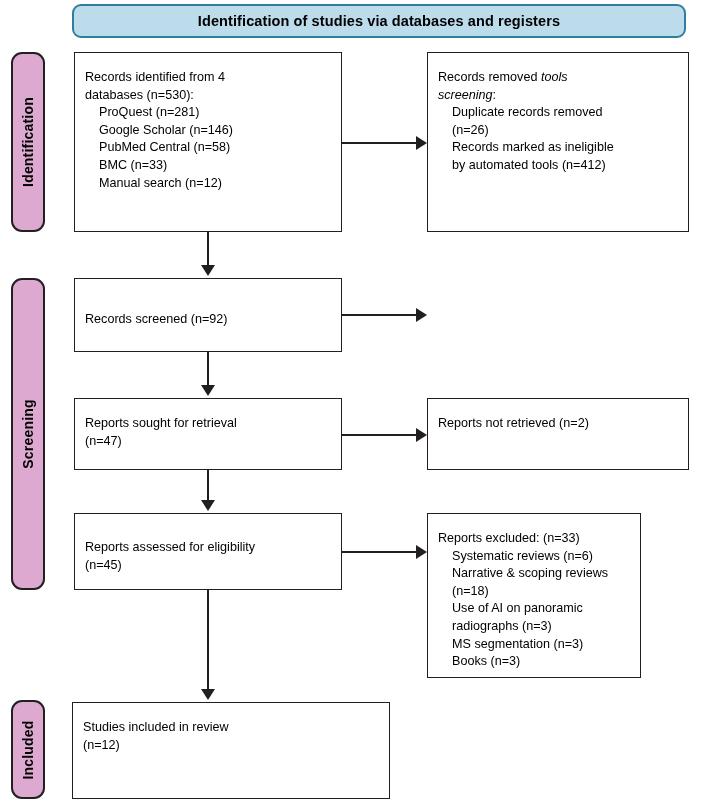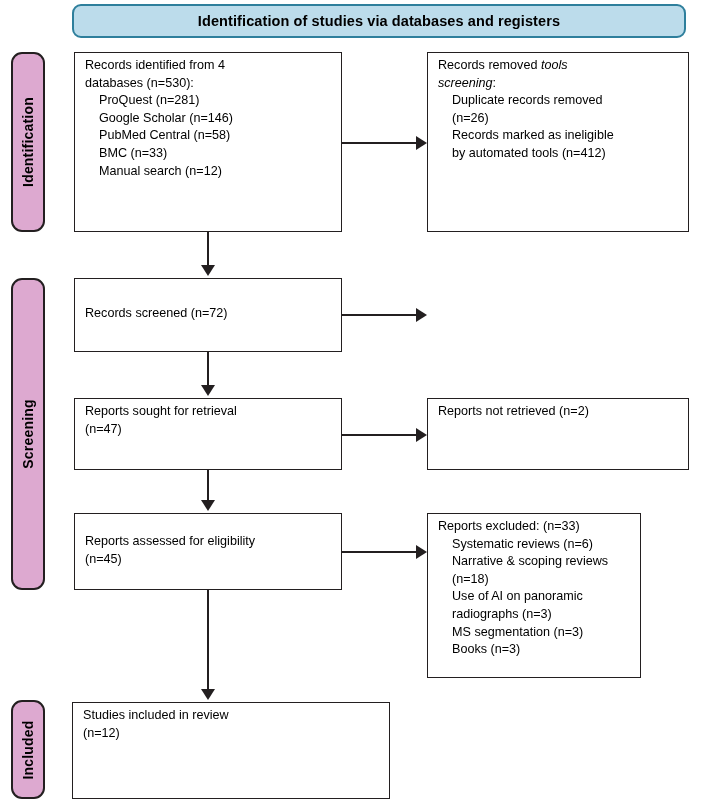--- a/index.html
+++ b/index.html
@@ -69,21 +69,21 @@
   #stage-identification { left: 11px; top: 52px; width: 34px; height: 180px; }
   #stage-screening      { left: 11px; top: 278px; width: 34px; height: 312px; }
   #stage-included       { left: 11px; top: 700px; width: 34px; height: 99px; }
 
   
   .box {
     position: absolute;
     background: #ffffff;
     border: 1.6px solid #231f20;
     box-sizing: border-box;
-    padding: 4px 8px 6px 10px;
+    padding: 16px 8px 6px 10px;
   }
   .box-text {
     font-size: 12.6px;
     line-height: 17.6px;
     color: #000;
     white-space: pre-wrap;
   }
   .box-text em { font-style: italic; }
 
   #box-identified   { left: 74px;  top: 52px;  width: 268px; height: 180px; }
@@ -176,21 +176,21 @@
 
   <div class="box" id="box-removed">
     <div class="box-text"><span>Records removed </span><em>tools</em><br><em>screening</em><span>:
     Duplicate records removed
     (n=26)
     Records marked as ineligible
     by automated tools (n=412)</span></div>
   </div>
 
   <div class="box" id="box-screened">
-    <div class="box-text">Records screened (n=72)</div>
+    <div class="box-text">Records screened (n=92)</div>
   </div>
 
   <div class="box" id="box-sought">
     <div class="box-text">Reports sought for retrieval
 (n=47)</div>
   </div>
   <div class="box" id="box-notretrieved">
     <div class="box-text">Reports not retrieved (n=2)</div>
   </div>
 

